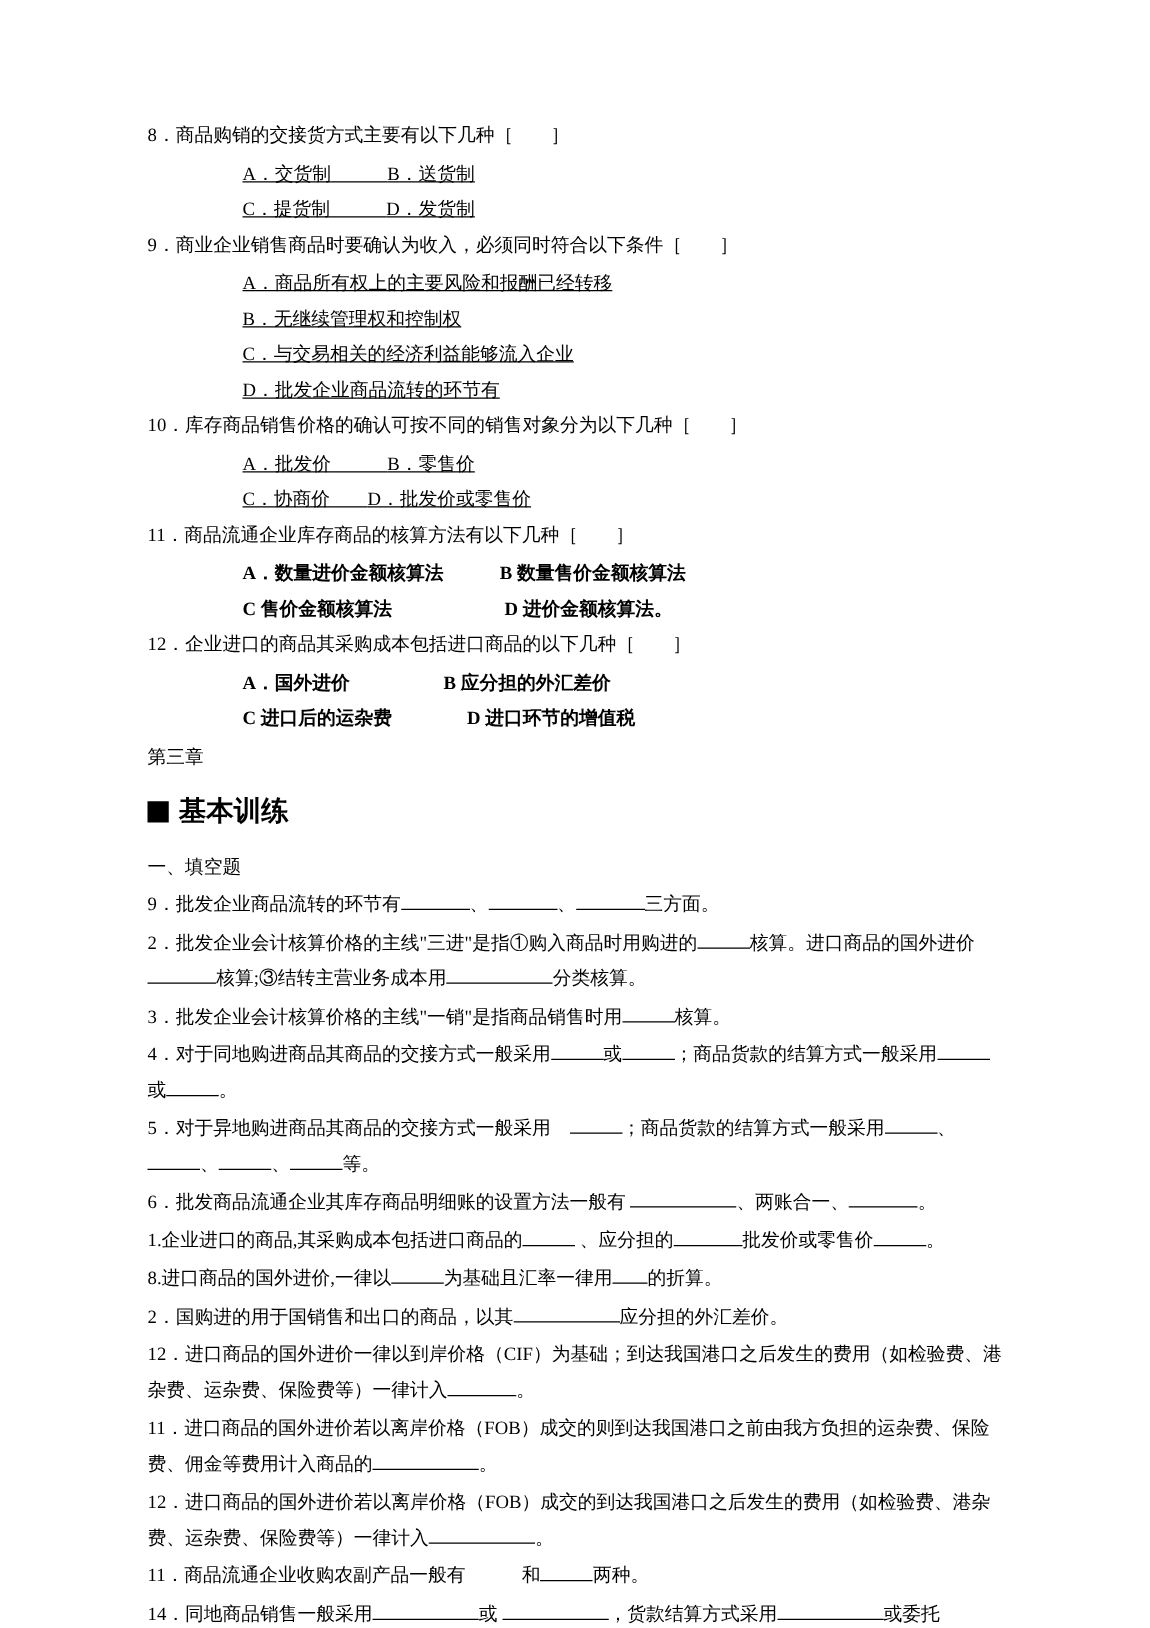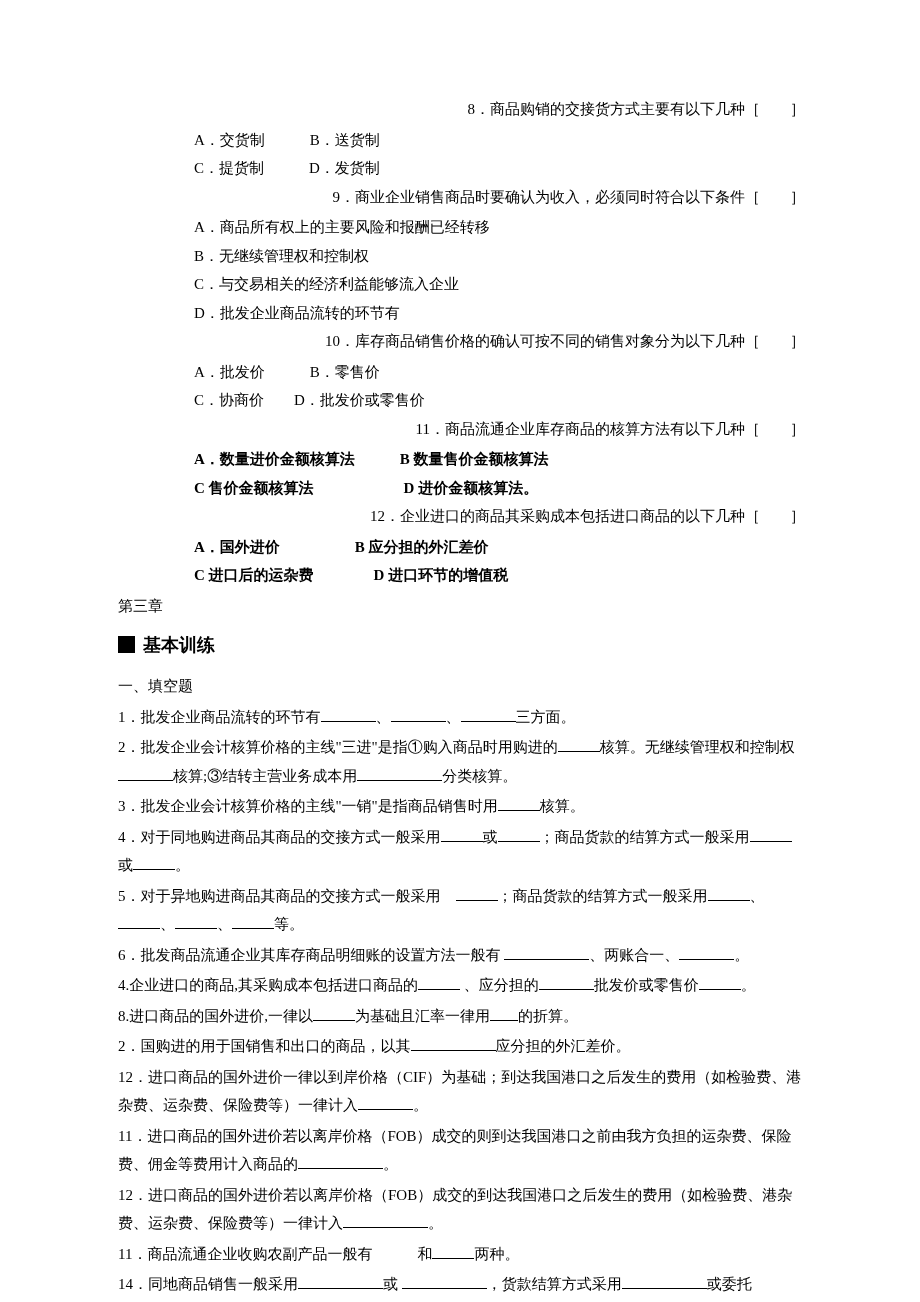--- a/index.html
+++ b/index.html
@@ -5,25 +5,25 @@
     * { margin: 0; padding: 0; box-sizing: border-box; }
     body {
       font-family: "SimSun", "宋体", serif;
       font-size: 15px;
       line-height: 1.9;
       color: #000;
       background: #fff;
       width: 920px;
       padding: 95px 115px 60px 118px;
     }
-    .q { margin-bottom: 2px; text-align: right; }
-    .opt { padding-left: 76px; }
+    .q { margin-bottom: 2px; }
+    .opt { padding-left: 76px; text-decoration: underline; }
     .opt-wide { padding-left: 76px; font-weight: bold; }
     .section-title {
-      font-size: 18px;
+      font-size: 22px;
       font-weight: bold;
       margin-top: 8px;
       margin-bottom: 10px;
     }
     .square {
       display: inline-block;
       width: 17px;
       height: 17px;
       background: #000;
       vertical-align: -2px;
@@ -66,33 +66,33 @@
 <div class="q">12．企业进口的商品其采购成本包括进口商品的以下几种［　　］</div>
 <div class="opt-wide"><span>A．国外进价</span>　　　　　<span>B 应分担的外汇差价</span></div>
 <div class="opt-wide"><span>C 进口后的运杂费</span>　　　　<span>D 进口环节的增值税</span></div>
 
 <div class="chapter">第三章</div>
 
 <div class="section-title"><span class="square"></span><span>基本训练</span></div>
 
 <div class="sub-title">一、填空题</div>
 
-<div class="fill-item"><span>1．批发企业商品流转的环节有</span><span class="blank"></span>、<span class="blank"></span>、<span class="blank"></span><span>三方面。</span></div>
+<div class="fill-item"><span>9．批发企业商品流转的环节有</span><span class="blank"></span>、<span class="blank"></span>、<span class="blank"></span><span>三方面。</span></div>
 
-<div class="fill-item"><span>2．批发企业会计核算价格的主线"三进"是指①购入商品时用购进的</span><span class="blank blank-sm"></span><span>核算。无继续管理权和控制权</span><span class="blank"></span><span>核算;③结转主营业务成本用</span><span class="blank blank-lg"></span><span>分类核算。</span></div>
+<div class="fill-item"><span>2．批发企业会计核算价格的主线"三进"是指①购入商品时用购进的</span><span class="blank blank-sm"></span><span>核算。进口商品的国外进价</span><span class="blank"></span><span>核算;③结转主营业务成本用</span><span class="blank blank-lg"></span><span>分类核算。</span></div>
 
 <div class="fill-item"><span>3．批发企业会计核算价格的主线"一销"是指商品销售时用</span><span class="blank blank-sm"></span><span>核算。</span></div>
 
 <div class="fill-item"><span>4．对于同地购进商品其商品的交接方式一般采用</span><span class="blank blank-sm"></span><span>或</span><span class="blank blank-sm"></span><span>；商品货款的结算方式一般采用</span><span class="blank blank-sm"></span><span>或</span><span class="blank blank-sm"></span><span>。</span></div>
 
 <div class="fill-item"><span>5．对于异地购进商品其商品的交接方式一般采用　</span><span class="blank blank-sm"></span><span>；商品货款的结算方式一般采用</span><span class="blank blank-sm"></span>、<span class="blank blank-sm"></span>、<span class="blank blank-sm"></span>、<span class="blank blank-sm"></span><span>等。</span></div>
 
 <div class="fill-item"><span>6．批发商品流通企业其库存商品明细账的设置方法一般有 </span><span class="blank blank-lg"></span><span>、两账合一、</span><span class="blank"></span><span>。</span></div>
 
-<div class="fill-item"><span>4.企业进口的商品,其采购成本包括进口商品的</span><span class="blank blank-sm"></span><span> 、应分担的</span><span class="blank"></span><span>批发价或零售价</span><span class="blank blank-sm"></span><span>。</span></div>
+<div class="fill-item"><span>1.企业进口的商品,其采购成本包括进口商品的</span><span class="blank blank-sm"></span><span> 、应分担的</span><span class="blank"></span><span>批发价或零售价</span><span class="blank blank-sm"></span><span>。</span></div>
 
 <div class="fill-item"><span>8.进口商品的国外进价,一律以</span><span class="blank blank-sm"></span><span>为基础且汇率一律用</span><span class="blank blank-sm" style="min-width:28px"></span><span>的折算。</span></div>
 
 <div class="fill-item"><span>2．国购进的用于国销售和出口的商品，以其</span><span class="blank blank-lg"></span><span>应分担的外汇差价。</span></div>
 
 <div class="fill-item"><span>12．进口商品的国外进价一律以到岸价格（CIF）为基础；到达我国港口之后发生的费用（如检验费、港杂费、运杂费、保险费等）一律计入</span><span class="blank"></span><span>。</span></div>
 
 <div class="fill-item"><span>11．进口商品的国外进价若以离岸价格（FOB）成交的则到达我国港口之前由我方负担的运杂费、保险费、佣金等费用计入商品的</span><span class="blank blank-lg"></span><span>。</span></div>
 
 <div class="fill-item"><span>12．进口商品的国外进价若以离岸价格（FOB）成交的到达我国港口之后发生的费用（如检验费、港杂费、运杂费、保险费等）一律计入</span><span class="blank blank-lg"></span><span>。</span></div>

